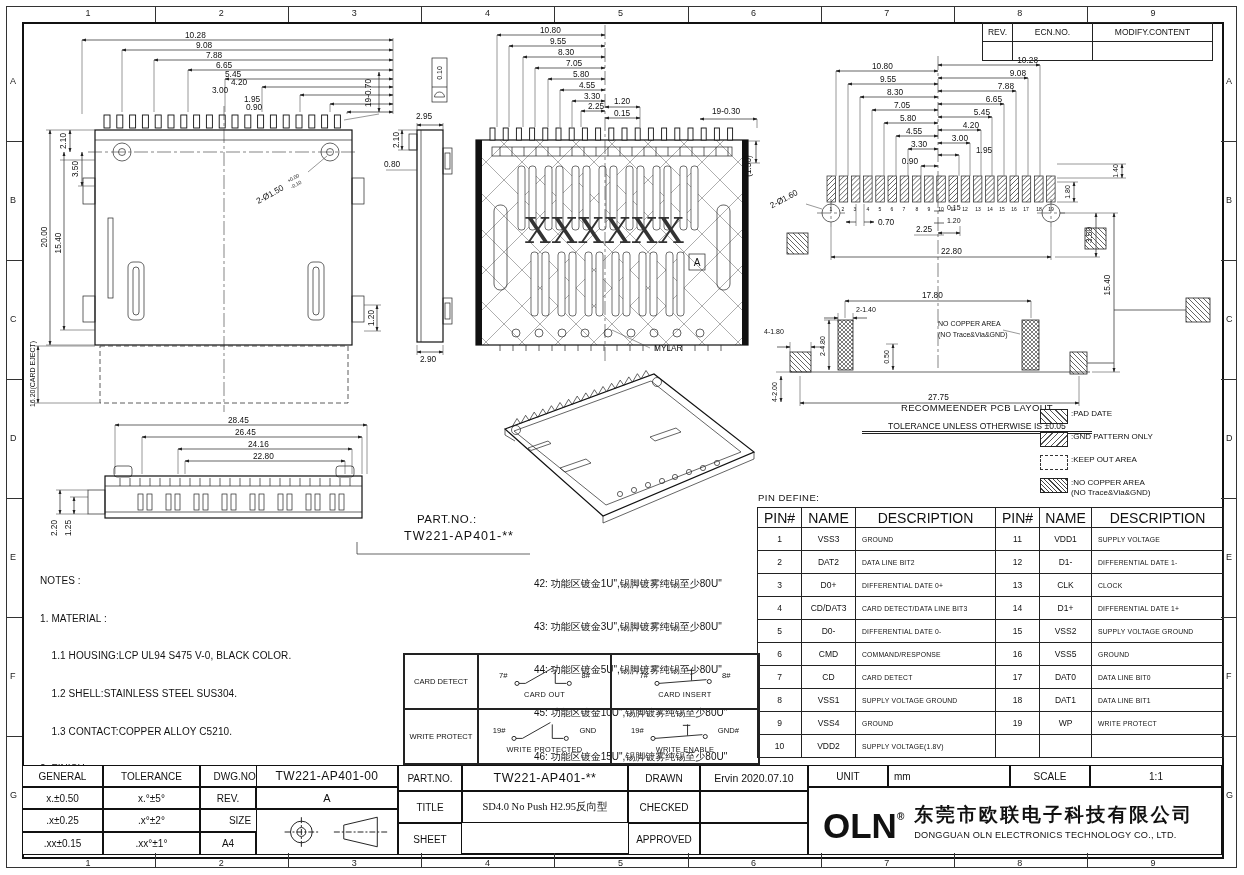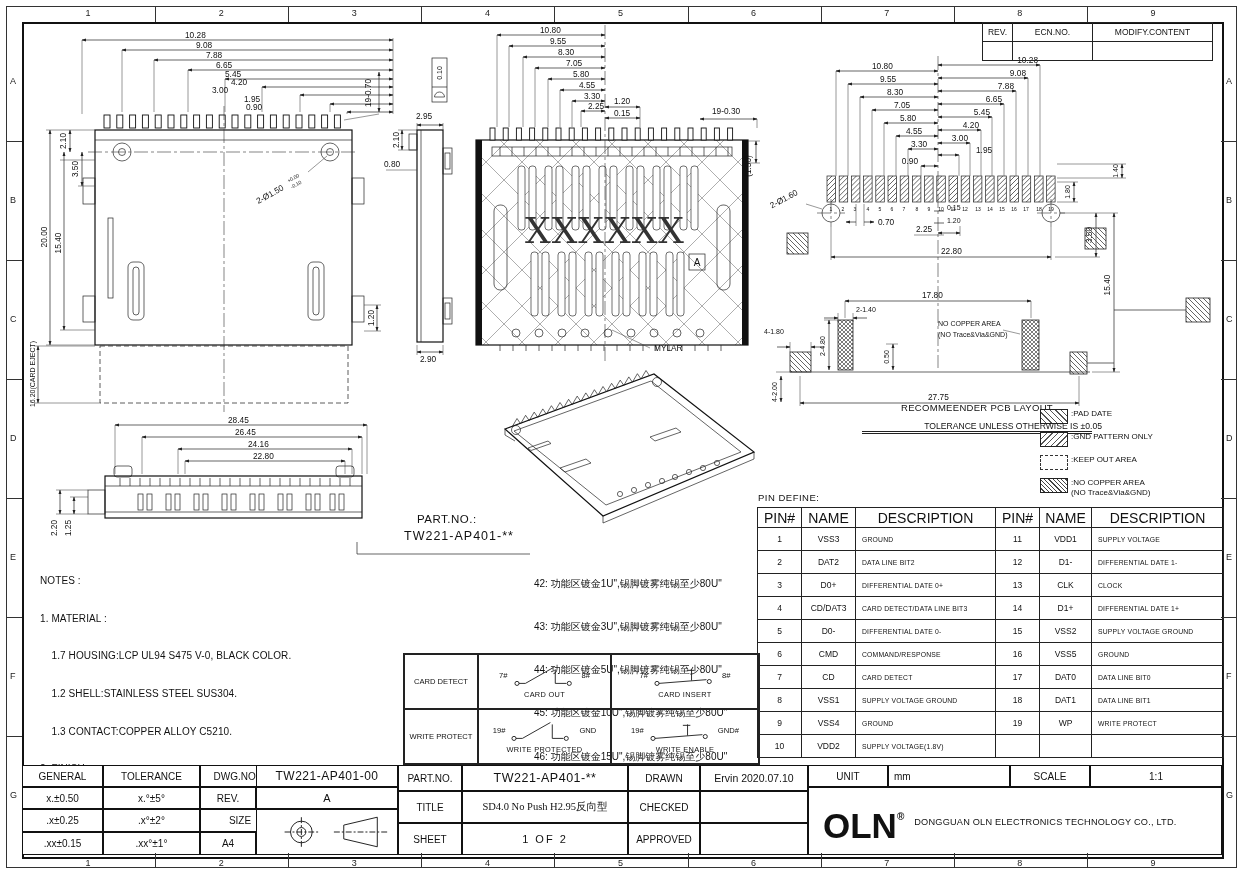--- a/index.html
+++ b/index.html
@@ -37,21 +37,21 @@
   .swrow{display:flex;align-items:center;justify-content:center;gap:2px;margin-top:6px}
   .swcap{text-align:center;font-size:7.4px;margin-top:1px;letter-spacing:.3px}
   
   .notes{position:absolute;left:40px;top:550px;font-size:10px;line-height:12.55px;white-space:pre;letter-spacing:.1px}
   
   .pblabel{position:absolute;left:417px;top:513px;font-size:11.5px;letter-spacing:.5px}
   .pbvalue{position:absolute;left:404px;top:529px;font-size:12.5px;letter-spacing:1px}
   .pbopts{position:absolute;left:534px;top:548px;font-size:10px;line-height:14.4px;white-space:pre}
   
   .pcbnote1{position:absolute;left:862px;top:402px;width:230px;text-align:center;font-size:9.5px;border-bottom:3px double #222;padding-bottom:18px;letter-spacing:.3px}
-  .pcbnote2{position:absolute;left:852px;top:421px;width:250px;text-align:right;font-size:8.6px}
+  .pcbnote2{position:absolute;left:852px;top:421px;width:250px;text-align:center;font-size:8.6px}
   .legend{position:absolute;left:1040px;top:409px}
   .lgitem{display:flex;align-items:flex-start;margin-bottom:8px;font-size:8px;line-height:10px}
   .sw{width:26px;height:13px;border:1px solid #222;margin-right:3px;flex:none}
   .sw-pad{background:repeating-linear-gradient(45deg,#fff 0 3px,#555 3px 4px)}
   .sw-gnd{background:repeating-linear-gradient(-45deg,#fff 0 3px,#555 3px 4px)}
   .sw-keep{border:1.2px dashed #333;background:#fff}
   .sw-ncop{background:repeating-linear-gradient(45deg,#fff 0 2px,#444 2px 3px),repeating-linear-gradient(-45deg,#fff 0 2px,#444 2px 3px)}
   
   .tb{position:absolute;border:1px solid #111;display:flex;align-items:center;justify-content:center;font-size:10px;background:#fff;box-sizing:border-box}
   .tbo{position:absolute;left:22px;top:765px;width:1200px;height:90px;border:2px solid #111;box-sizing:border-box}
@@ -835,21 +835,21 @@
           <td></td>
           <td></td>
           <td class="d"></td>
         </tr>
   </tbody>
     </table>
 
   <div class="notes">
     <div>NOTES :</div>
     <div>1. MATERIAL :</div>
-    <div>    1.7 HOUSING:LCP UL94 S475 V-0, BLACK COLOR.</div>
+    <div>    1.1 HOUSING:LCP UL94 S475 V-0, BLACK COLOR.</div>
     <div>    1.2 SHELL:STAINLESS STEEL SUS304.</div>
     <div>    1.3 CONTACT:COPPER ALLOY C5210.</div>
     <div>2. FINISH :</div>
     <div>    2.1 CONTACT: GOLD PLATING ON CONTACT AREA,</div>
     <div>        MATTE TIN 80u"MIN ON SOLDERTAIL AREA.</div>
     
     
     
     
     
@@ -884,34 +884,34 @@
         <path d="M88,16 L122,8 L122,38 L88,30 Z"></path>
         <line x1="78" y1="23" x2="132" y2="23" stroke-dasharray="6 2 2 2"></line>
       </g>
     </svg>
   </div>
   <div class="tb" style="left:398px;top:765px;width:64px;height:26px">PART.NO.</div>
   <div class="tb" style="left:462px;top:765px;width:166px;height:26px;font-size:12.5px;letter-spacing:.5px">TW221-AP401-**</div>
   <div class="tb" style="left:398px;top:791px;width:64px;height:32px">TITLE</div>
   <div class="tb" style="left:462px;top:791px;width:166px;height:32px;font-size:10.5px;font-family:'Liberation Serif',serif">SD4.0 No Push H2.95反向型</div>
   <div class="tb" style="left:398px;top:823px;width:64px;height:32px">SHEET</div>
-  <div class="tb" style="left:462px;top:823px;width:166px;height:32px;font-size:11px;letter-spacing:2px">1 OF 2</div>
   <div class="tb" style="left:628px;top:765px;width:72px;height:26px">DRAWN</div>
   <div class="tb" style="left:700px;top:765px;width:108px;height:26px;font-size:10.5px">Ervin  2020.07.10</div>
   <div class="tb" style="left:628px;top:791px;width:72px;height:32px">CHECKED</div>
   <div class="tb" style="left:700px;top:791px;width:108px;height:32px"></div>
   <div class="tb" style="left:628px;top:823px;width:72px;height:32px">APPROVED</div>
   <div class="tb" style="left:700px;top:823px;width:108px;height:32px"></div>
   <div class="tb" style="left:808px;top:765px;width:80px;height:22px">UNIT</div>
   <div class="tb" style="left:888px;top:765px;width:122px;height:22px;justify-content:flex-start;padding-left:5px">mm</div>
   <div class="tb" style="left:1010px;top:765px;width:80px;height:22px">SCALE</div>
   <div class="tb" style="left:1090px;top:765px;width:132px;height:22px">1:1</div>
   <div class="tb company" style="left:808px;top:787px;width:414px;height:68px">
     <div class="logo"><span>OLN</span><sup>®</sup></div>
     <div>
+      <div class="cn">东莞市欧联电子科技有限公司</div>
       <div class="en">DONGGUAN OLN ELECTRONICS TECHNOLOGY CO., LTD.</div>
     </div>
   </div>
 <div class="zone" style="left: 85.5556px; top: 8px;">1</div>
     <div class="zone" style="left: 85.5556px; top: 858px;">1</div>
     <div class="zone" style="left: 218.667px; top: 8px;">2</div>
     <div class="zone" style="left: 218.667px; top: 858px;">2</div>
     <div class="tkv" style="left: 155.111px; top: 7px;"></div>
     <div class="tkv" style="left: 155.111px; top: 853px;"></div>
     <div class="zone" style="left: 351.778px; top: 8px;">3</div>

